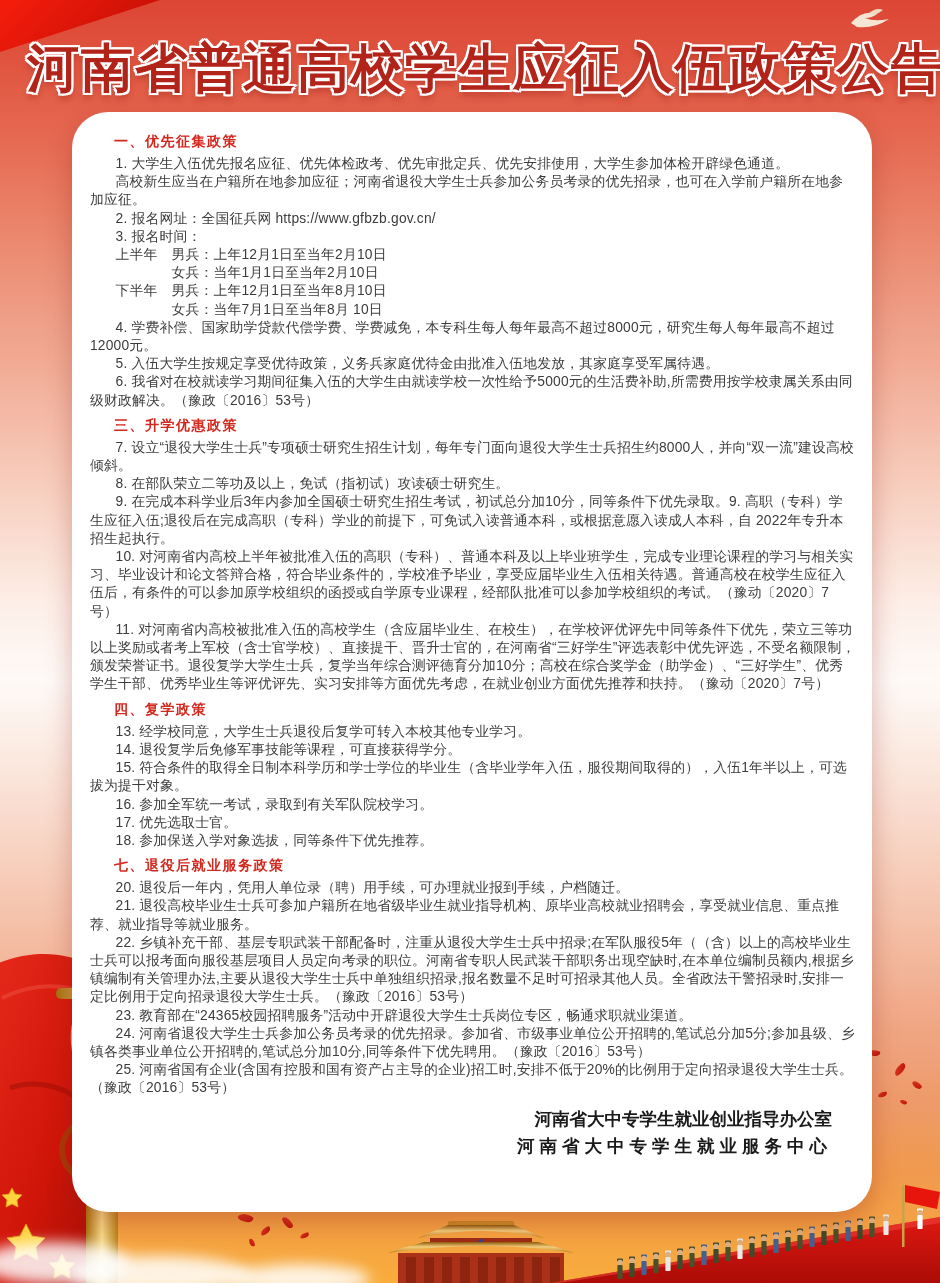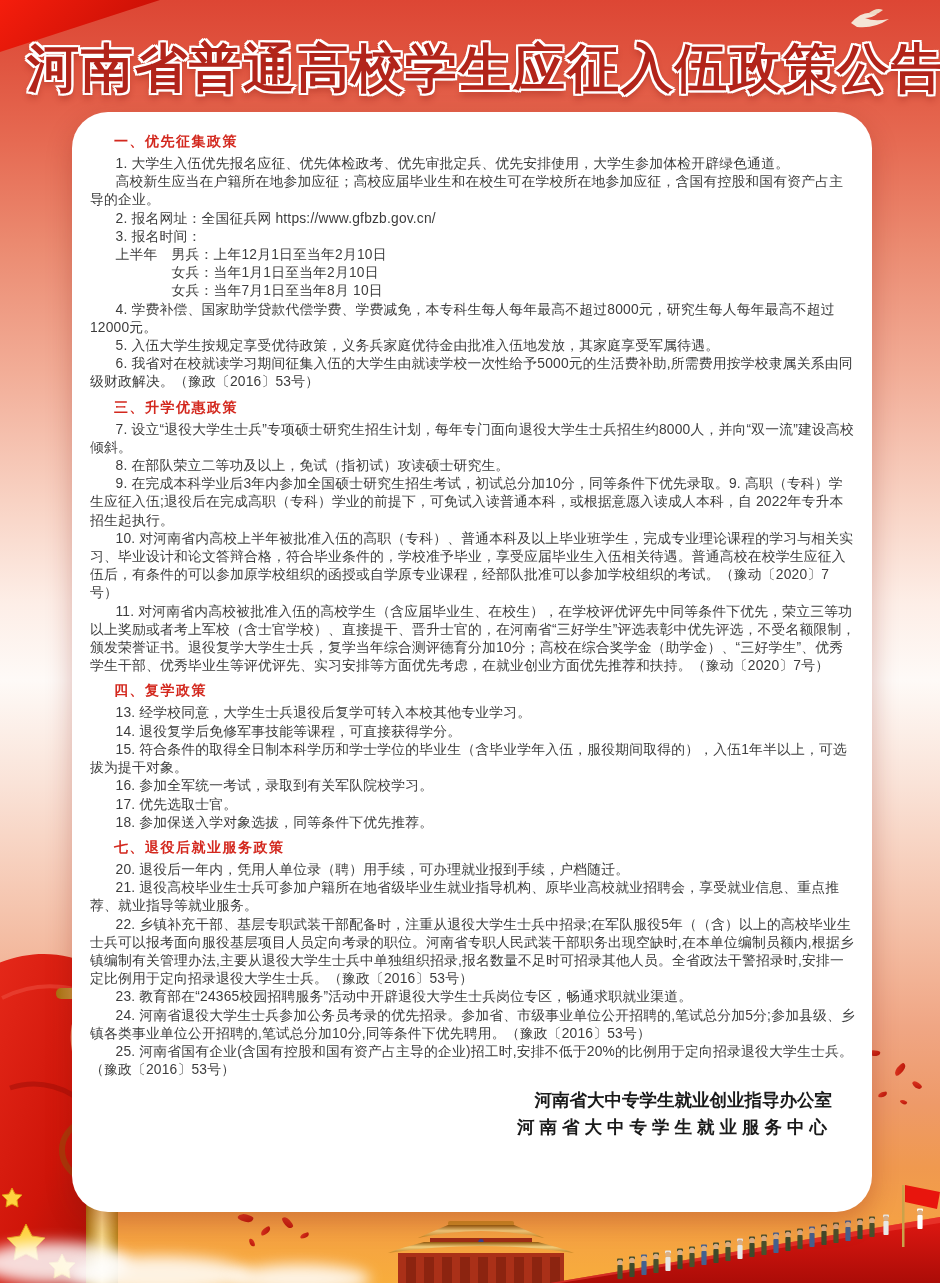--- a/index.html
+++ b/index.html
@@ -199,25 +199,26 @@
 <div class="petal" style="left:893px;top:1066px;width:14px;height:7px;transform:rotate(-40deg);"></div>
 <div class="petal" style="left:912px;top:1082px;width:10px;height:6px;transform:rotate(50deg);"></div>
 <div class="petal" style="left:878px;top:1092px;width:9px;height:5px;transform:rotate(-8deg);"></div>
 <div class="petal" style="left:900px;top:1100px;width:7px;height:4px;transform:rotate(33deg);"></div>
 
 <div class="card">
   <div class="content" id="sections-root">
       <section class="policy-section">
     <h2 class="section-heading">一、优先征集政策</h2>
   <p class="para indent">1. 大学生入伍优先报名应征、优先体检政考、优先审批定兵、优先安排使用，大学生参加体检开辟绿色通道。</p>
-        <p class="para indent">高校新生应当在户籍所在地参加应征；高校应届毕业生和在校生可在学校所在地参加应征，含国有控股和国有资产占主导的企业。</p>
+        <p class="para indent">高校新生应当在户籍所在地参加应征；河南省退役大学生士兵参加公务员考录的优先招录，也可在入学前户籍所在地参加应征。</p>
         <p class="para indent">2. 报名网址：全国征兵网 https://www.gfbzb.gov.cn/</p>
         <p class="para indent">3. 报名时间：</p>
         <p class="para indent">上半年　男兵：上年12月1日至当年2月10日</p>
         <p class="para deep">女兵：当年1月1日至当年2月10日</p>
+        <p class="para indent">下半年　男兵：上年12月1日至当年8月10日</p>
         <p class="para deep">女兵：当年7月1日至当年8月 10日</p>
       </section>
       <section class="policy-section">
   <p class="para indent">4. 学费补偿、国家助学贷款代偿学费、学费减免，本专科生每人每年最高不超过8000元，研究生每人每年最高不超过12000元。</p>
         <p class="para indent">5. 入伍大学生按规定享受优待政策，义务兵家庭优待金由批准入伍地发放，其家庭享受军属待遇。</p>
         <p class="para indent">6. 我省对在校就读学习期间征集入伍的大学生由就读学校一次性给予5000元的生活费补助,所需费用按学校隶属关系由同级财政解决。（豫政〔2016〕53号）</p>
       </section>
       <section class="policy-section">
     <h2 class="section-heading">三、升学优惠政策</h2>
   <p class="para indent">7. 设立“退役大学生士兵”专项硕士研究生招生计划，每年专门面向退役大学生士兵招生约8000人，并向“双一流”建设高校倾斜。</p>

